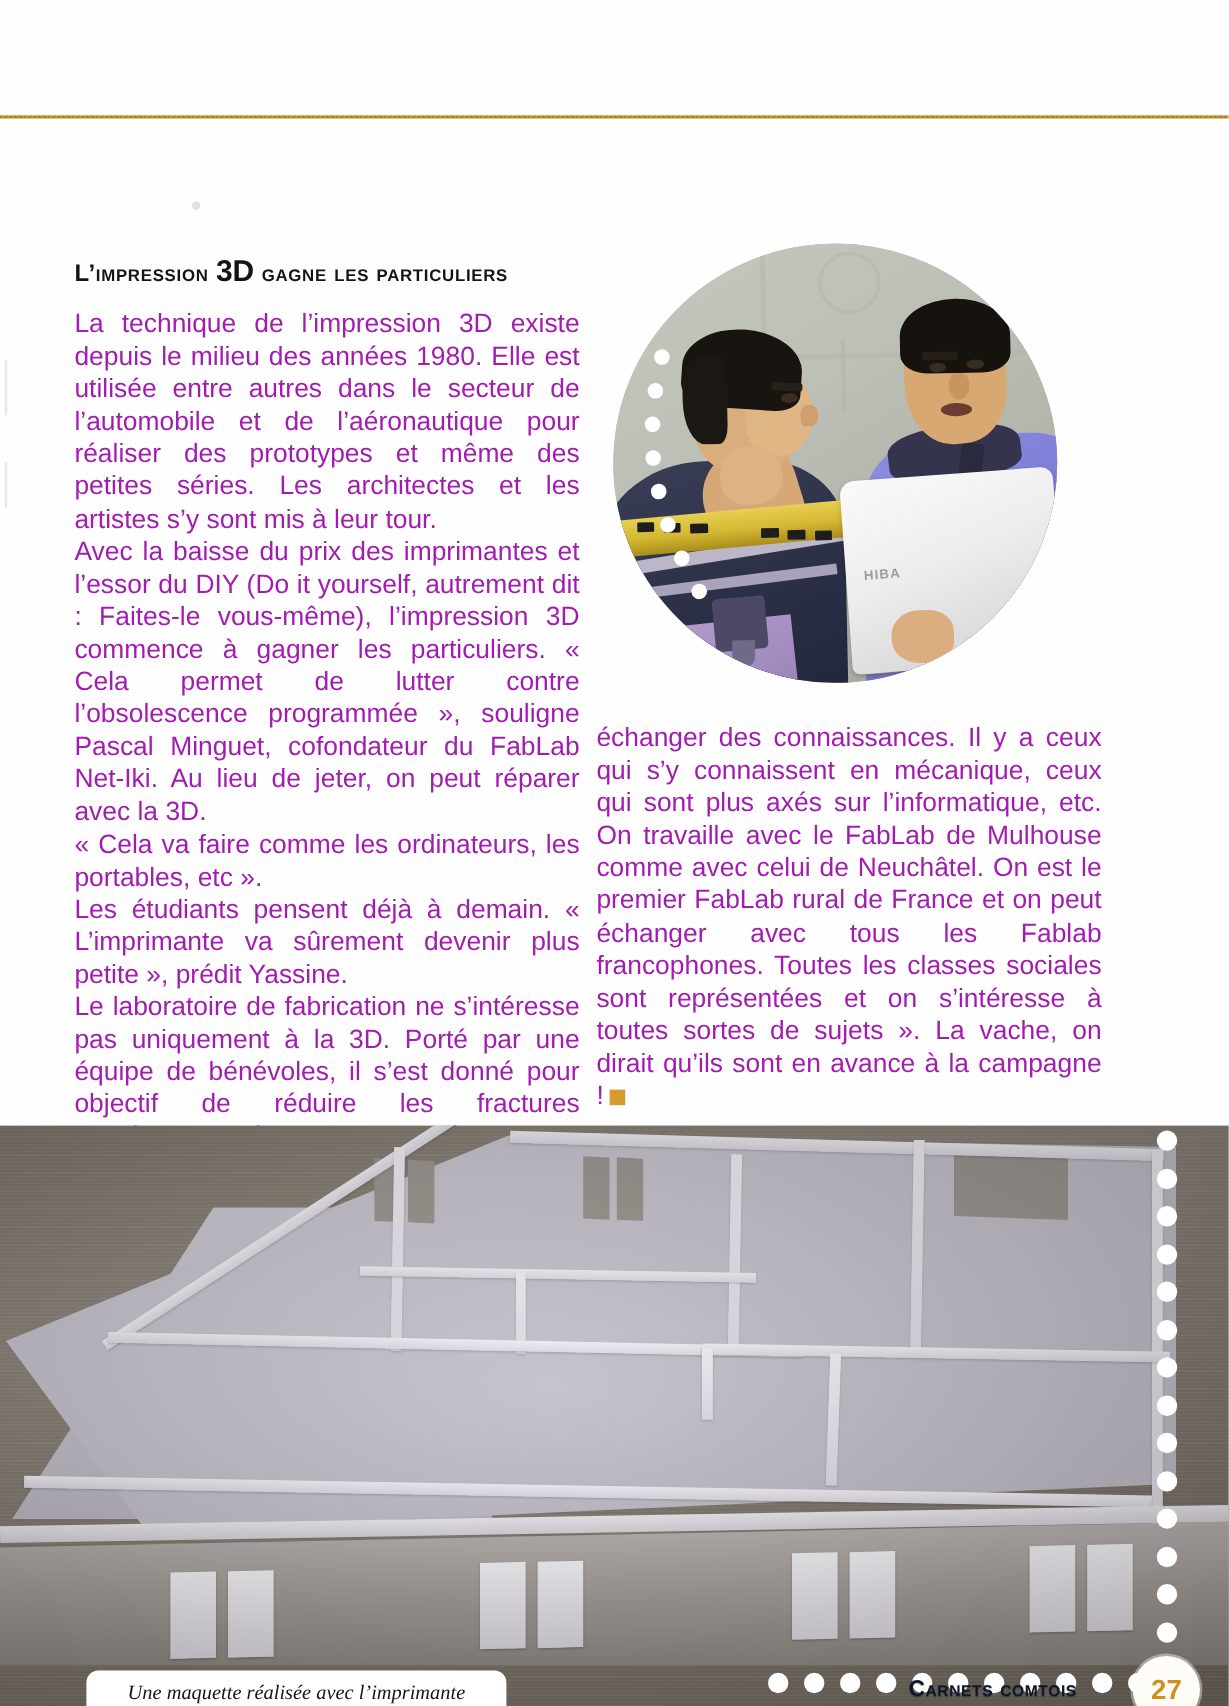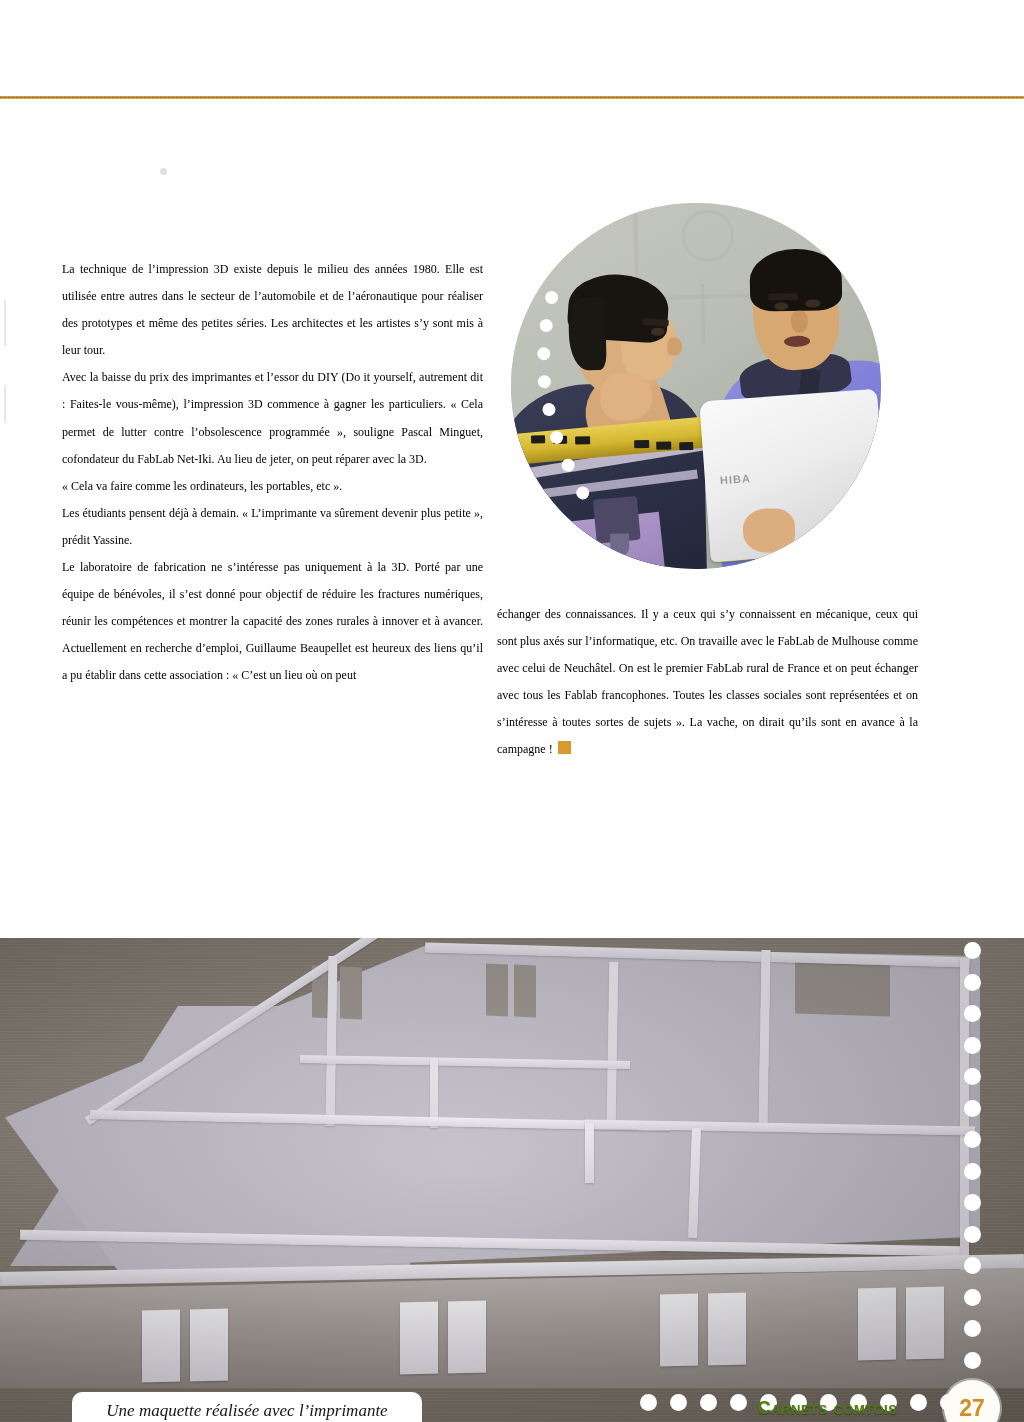--- a/index.html
+++ b/index.html
@@ -34,23 +34,23 @@
 
   .headline{
     position:absolute;left:62px;top:103px;width:430px;
     font-size:20px;letter-spacing:.6px;color:#141414;
     font-variant:small-caps;font-weight:600;white-space:nowrap;
   }
   .headline .big{font-size:25px;font-weight:700;letter-spacing:0;}
 
   .col{
     position:absolute;
-    font-size:12px;line-height:27.1px;color:#000000;
+    font-size:22px;line-height:27.1px;color:#a21caf;
     text-align:justify;text-justify:inter-word;
-    -webkit-hyphens:none;hyphens:none;font-family:Liberation Serif, serif;
+    -webkit-hyphens:none;hyphens:none;
   }
   .col p{margin:0;}
   .col-1{left:62px;top:160px;width:421px;}
   .col-2{left:497px;top:505px;width:421px;}
 
   .credit{
     position:absolute;left:497px;top:869px;width:421px;
     font-family:"Liberation Serif", serif;font-style:italic;
     font-size:15.4px;line-height:24px;color:#1b1b1b;
   }
@@ -241,21 +241,21 @@
     font-family:"Liberation Serif", serif;font-style:italic;
     font-size:17px;color:#161616;
     display:flex;align-items:flex-start;justify-content:center;
     padding-top:9px;box-sizing:border-box;overflow:hidden;
   }
 
   
   .footer-brand{
     position:absolute;left:757px;top:1397px;
     font-size:19px;font-weight:700;letter-spacing:.5px;
-    color:#4d7c0f;font-variant:small-caps;
+    color:#0f172a;font-variant:small-caps;
     text-shadow:0 1px 1px rgba(0,0,0,.35);
     white-space:nowrap;
   }
   .page-badge{
     position:absolute;left:944px;top:1380px;width:56px;height:56px;
     border-radius:50%;background:#fdfcf7;
     display:flex;align-items:center;justify-content:center;
     font-size:23px;font-weight:700;color:#d08f22;
     box-shadow:0 0 0 2px rgba(255,255,255,.4);
   }
@@ -266,20 +266,21 @@
 <div class="page">
 
   <div class="scan-mark sm1"></div>
   <div class="scan-mark sm2"></div>
   <div class="scan-mark sm3"></div>
 
   <div class="gold-rule"></div>
 
   <div class="article">
 
+    <h1 class="headline"><span>L’impression </span><span class="big">3D</span><span> gagne les particuliers</span></h1>
 
     <div class="col col-1">
       <p>La technique de l’impression 3D existe depuis le milieu des années 1980. Elle est utilisée entre autres dans le secteur de l’automobile et de l’aéronautique pour réaliser des prototypes et même des petites séries. Les architectes et les artistes s’y sont mis à leur tour.</p>
       <p>Avec la baisse du prix des imprimantes et l’essor du DIY (Do it yourself, autrement dit : Faites-le vous-même), l’impression 3D commence à gagner les particuliers. « Cela permet de lutter contre l’obsolescence programmée », souligne Pascal Minguet, cofondateur du FabLab Net-Iki. Au lieu de jeter, on peut réparer avec la 3D.</p>
       <p>« Cela va faire comme les ordinateurs, les portables, etc ».</p>
       <p>Les étudiants pensent déjà à demain. « L’imprimante va sûrement devenir plus petite », prédit Yassine.</p>
       <p>Le laboratoire de fabrication ne s’intéresse pas uniquement à la 3D. Porté par une équipe de bénévoles, il s’est donné pour objectif de réduire les fractures numériques, réunir les compétences et montrer la capacité des zones rurales à innover et à avancer. Actuellement en recherche d’emploi, Guillaume Beaupellet est heureux des liens qu’il a pu établir dans cette association : « C’est un lieu où on peut</p>
     </div>
 
     <div class="col col-2">

